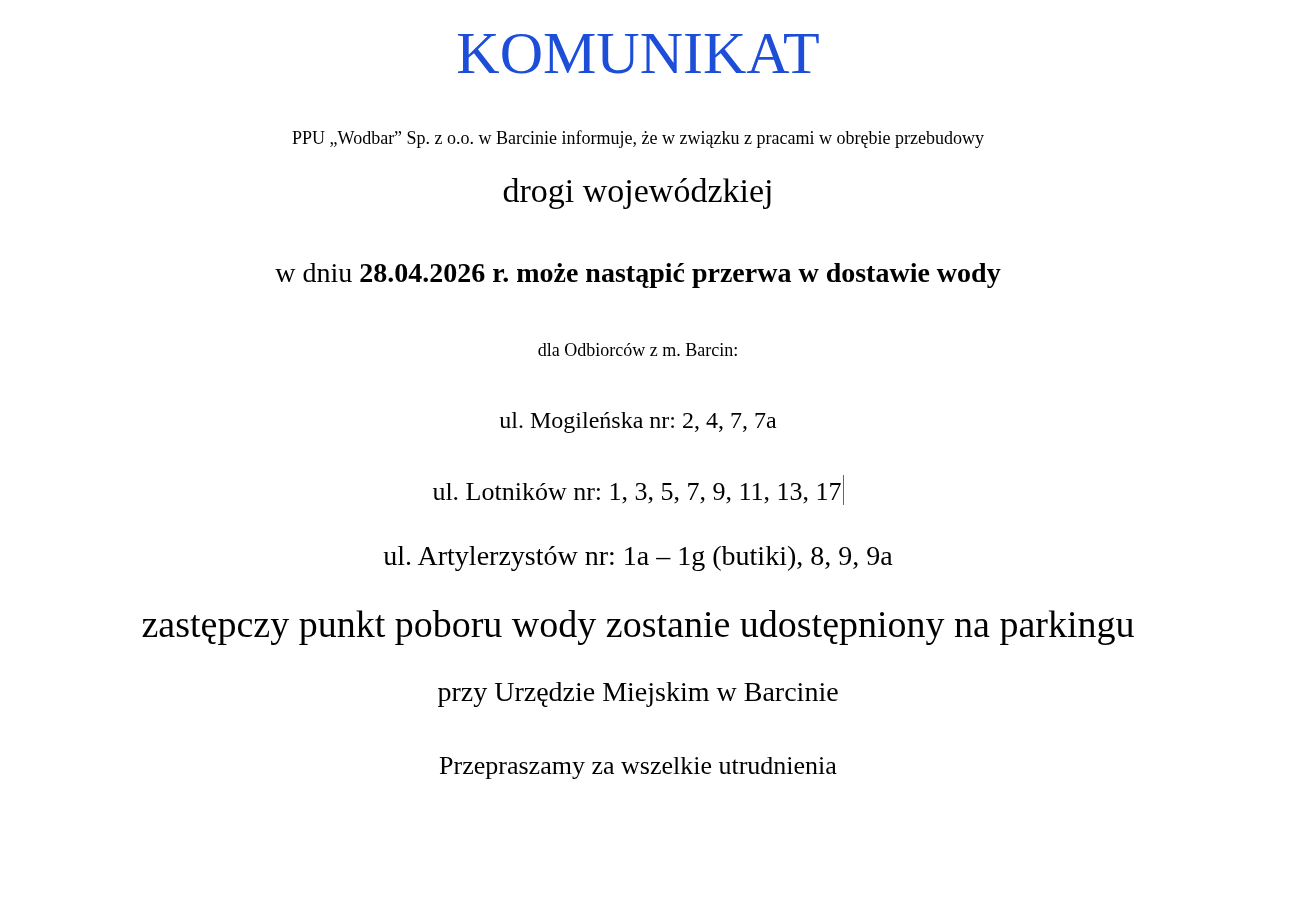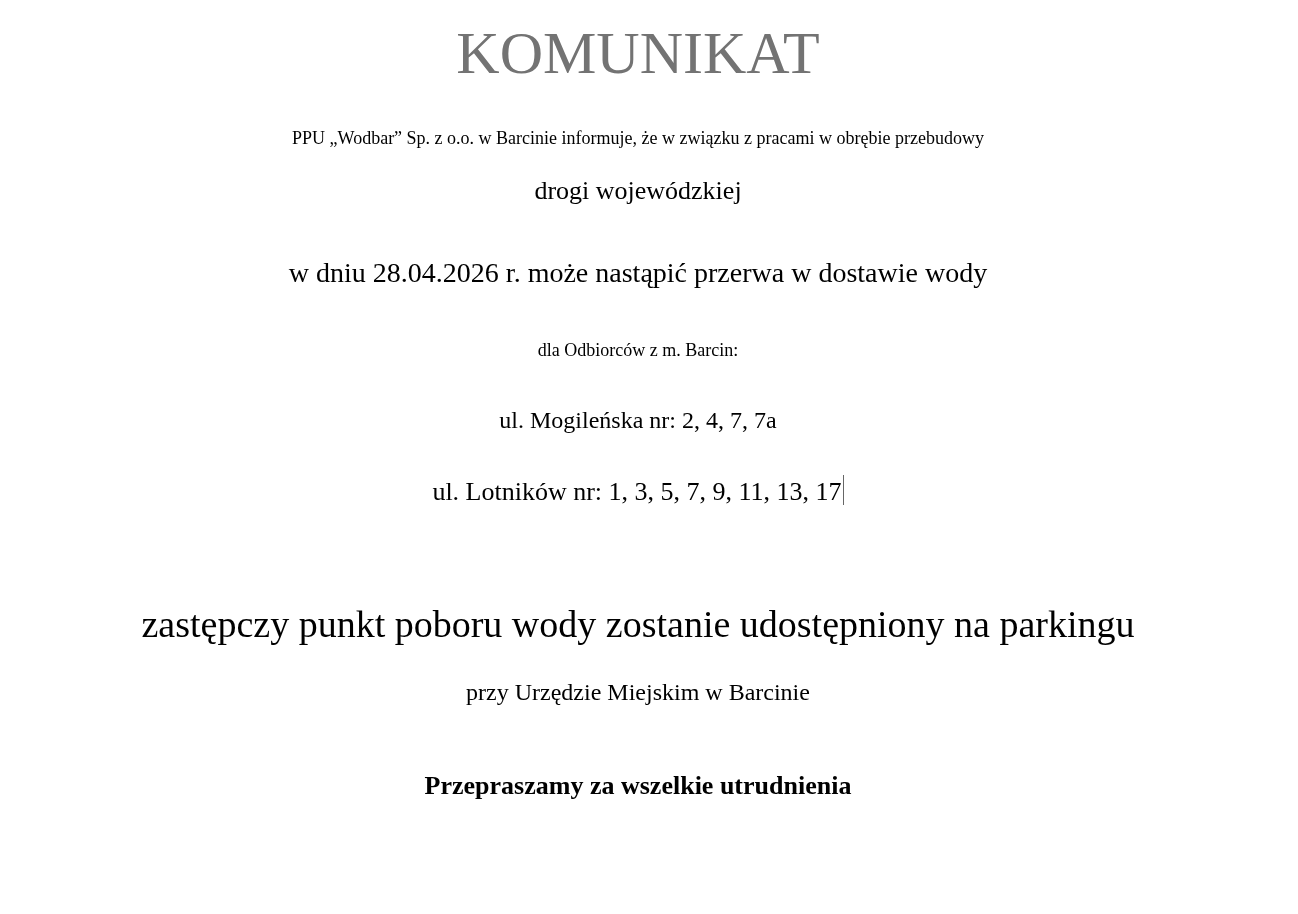--- a/index.html
+++ b/index.html
@@ -26,44 +26,44 @@
       position: absolute;
       left: 0;
       width: 1276px;
       text-align: center;
       white-space: nowrap;
     }
     .title {
       top: 18px;
       font-size: 60px;
       line-height: 70px;
-      color: #737373;
+      color: #1d4ed8;
       letter-spacing: 0px;
     }
     .intro1 {
       top: 120px;
       font-size: 18px;
       line-height: 36px;
     }
     .intro2 {
       top: 173px;
-      font-size: 26px;
+      font-size: 34px;
       line-height: 36px;
     }
     .date-line {
       top: 255px;
       font-size: 28px;
       line-height: 36px;
     }
     .date-line .normal {
       font-weight: normal;
       text-align: right;
     }
     .date-line .bold {
-      font-weight: normal;
+      font-weight: bold;
     }
     .recipients {
       top: 332px;
       font-size: 18px;
       line-height: 36px;
     }
     .street1 {
       top: 402px;
       font-size: 24px;
       line-height: 36px;
@@ -78,29 +78,28 @@
       font-size: 28px;
       line-height: 38px;
     }
     .replacement1 {
       top: 605px;
       font-size: 38px;
       line-height: 38px;
     }
     .replacement2 {
       top: 673px;
-      font-size: 24px;
+      font-size: 28px;
       line-height: 38px;
     }
     .apology {
       top: 748px;
       font-size: 26px;
       line-height: 36px;
-      font-weight: bold;
-      margin-top: 20px;
+      font-weight: normal;
     }
     .cursor {
       display: inline-block;
       width: 1px;
       height: 30px;
       background: #666666;
       vertical-align: -5px;
       margin-left: 1px;
     }
   </style>
@@ -117,18 +116,19 @@
     <span class="normal">w dniu </span>
     <span class="bold">28.04.2026 r. może nastąpić przerwa w dostawie wody</span>
   </div>
 
   <div class="line recipients">dla Odbiorców z m. Barcin:</div>
 
   <div class="line street1">ul. Mogileńska nr: 2, 4, 7, 7a</div>
   <div class="line street2">
     <span>ul. Lotników nr: 1, 3, 5, 7, 9, 11, 13, 17</span><span class="cursor"></span>
   </div>
+  <div class="line street3">ul. Artylerzystów nr: 1a – 1g (butiki), 8, 9, 9a</div>
 
   <div class="line replacement1">zastępczy punkt poboru wody zostanie udostępniony na parkingu</div>
   <div class="line replacement2">przy Urzędzie Miejskim w Barcinie</div>
 
   <div class="line apology">Przepraszamy za wszelkie utrudnienia</div>
 </div>
 
 </body></html>

